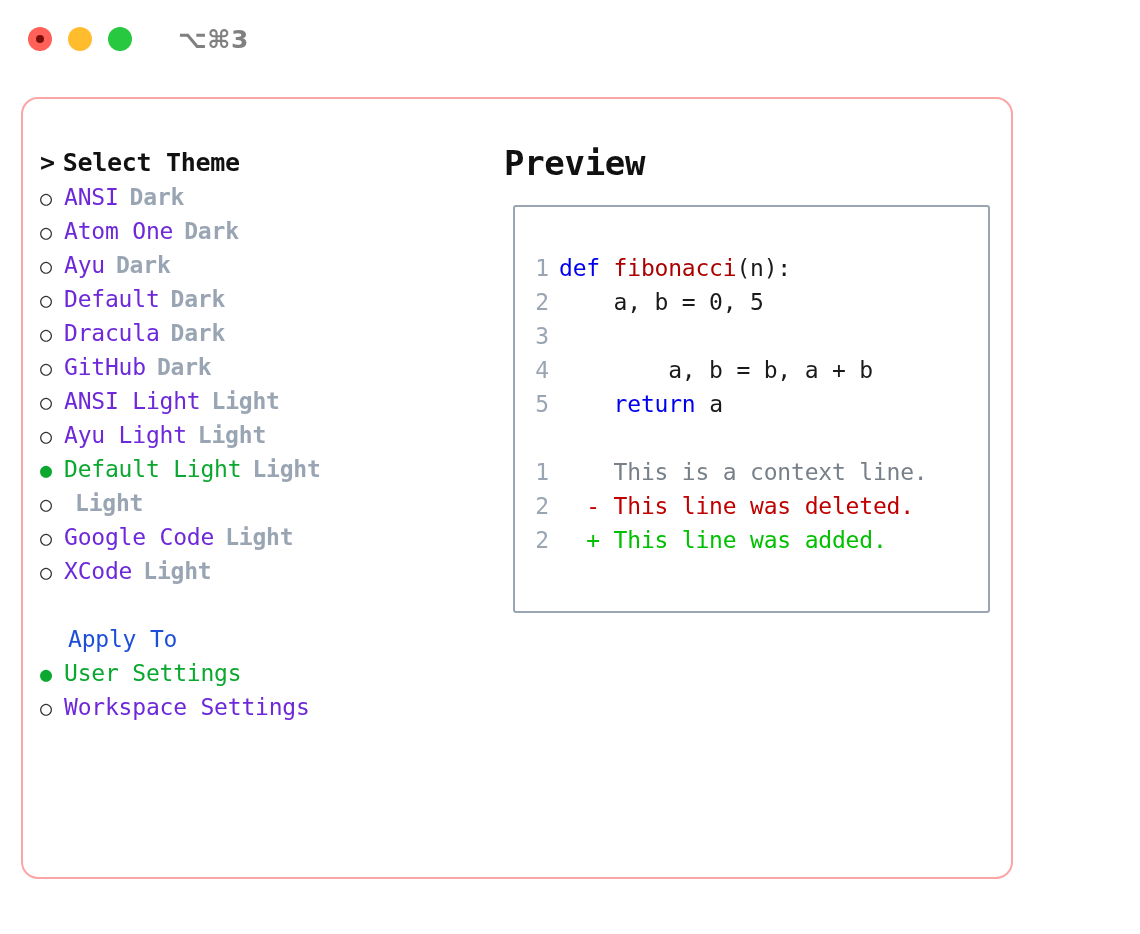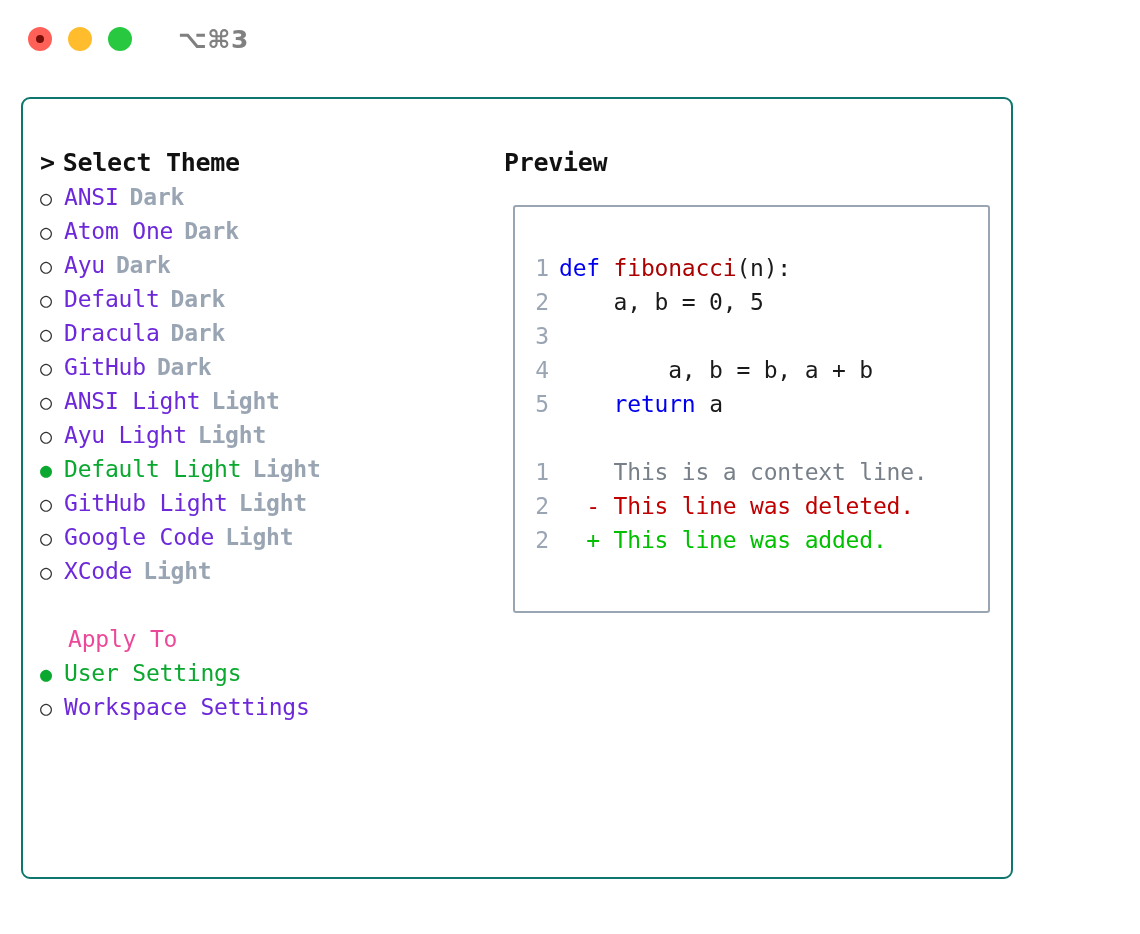--- a/index.html
+++ b/index.html
@@ -67,22 +67,22 @@
     white-space: nowrap;
   }
 
   
   #main-panel {
     position: absolute;
     left: 21px;
     top: 97px;
     width: 992px;
     height: 782px;
-    border: 2px solid #0f766e;
-    border-radius: 9px;
+    border: 2px solid #fca5a5;
+    border-radius: 17px;
     box-sizing: border-box;
     background: #ffffff;
   }
 
   #panel-columns {
     position: absolute;
     left: 0; top: 0;
     width: 100%; height: 100%;
     display: flex;
   }
@@ -124,21 +124,21 @@
   .opt-kind {
     color: #9aa5b4;
     margin-left: 11px;
     font-weight: bold;
   }
   .opt-row.selected .bullet,
   .opt-row.selected .opt-name { color: #0ba82f; }
 
   #apply-header {
     font-size: 23px;
-    color: #ec4899;
+    color: #1d4ed8;
     line-height: 34px;
     padding-left: 28px;
     letter-spacing: -0.2px;
     margin-top: 34px;
   }
 
   #hint {
     margin-top: 34px;
     font-size: 23px;
     color: #9aa5b4;
@@ -148,21 +148,21 @@
   }
 
   
   #right-col {
     flex: 1 1 auto;
     padding: 47px 0 0 0;
     box-sizing: border-box;
     position: relative;
   }
   #preview-title {
-    font-size: 25px;
+    font-size: 34px;
     font-weight: bold;
     color: #111111;
     line-height: 34px;
     letter-spacing: -0.3px;
     margin-left: 3px;
   }
   #preview-box {
     position: absolute;
     left: 12px;
     top: 106px;
@@ -264,21 +264,20 @@
               <span class="opt-name">Ayu Light</span>
               <span class="opt-kind">Light</span>
             </div>
             <div class="opt-row selected">
               <span class="bullet">●</span>
               <span class="opt-name">Default Light</span>
               <span class="opt-kind">Light</span>
             </div>
             <div class="opt-row">
               <span class="bullet">○</span>
-              <span class="opt-name">GitHub Light</span>
               <span class="opt-kind">Light</span>
             </div>
             <div class="opt-row">
               <span class="bullet">○</span>
               <span class="opt-name">Google Code</span>
               <span class="opt-kind">Light</span>
             </div>
             <div class="opt-row">
               <span class="bullet">○</span>
               <span class="opt-name">XCode</span>

